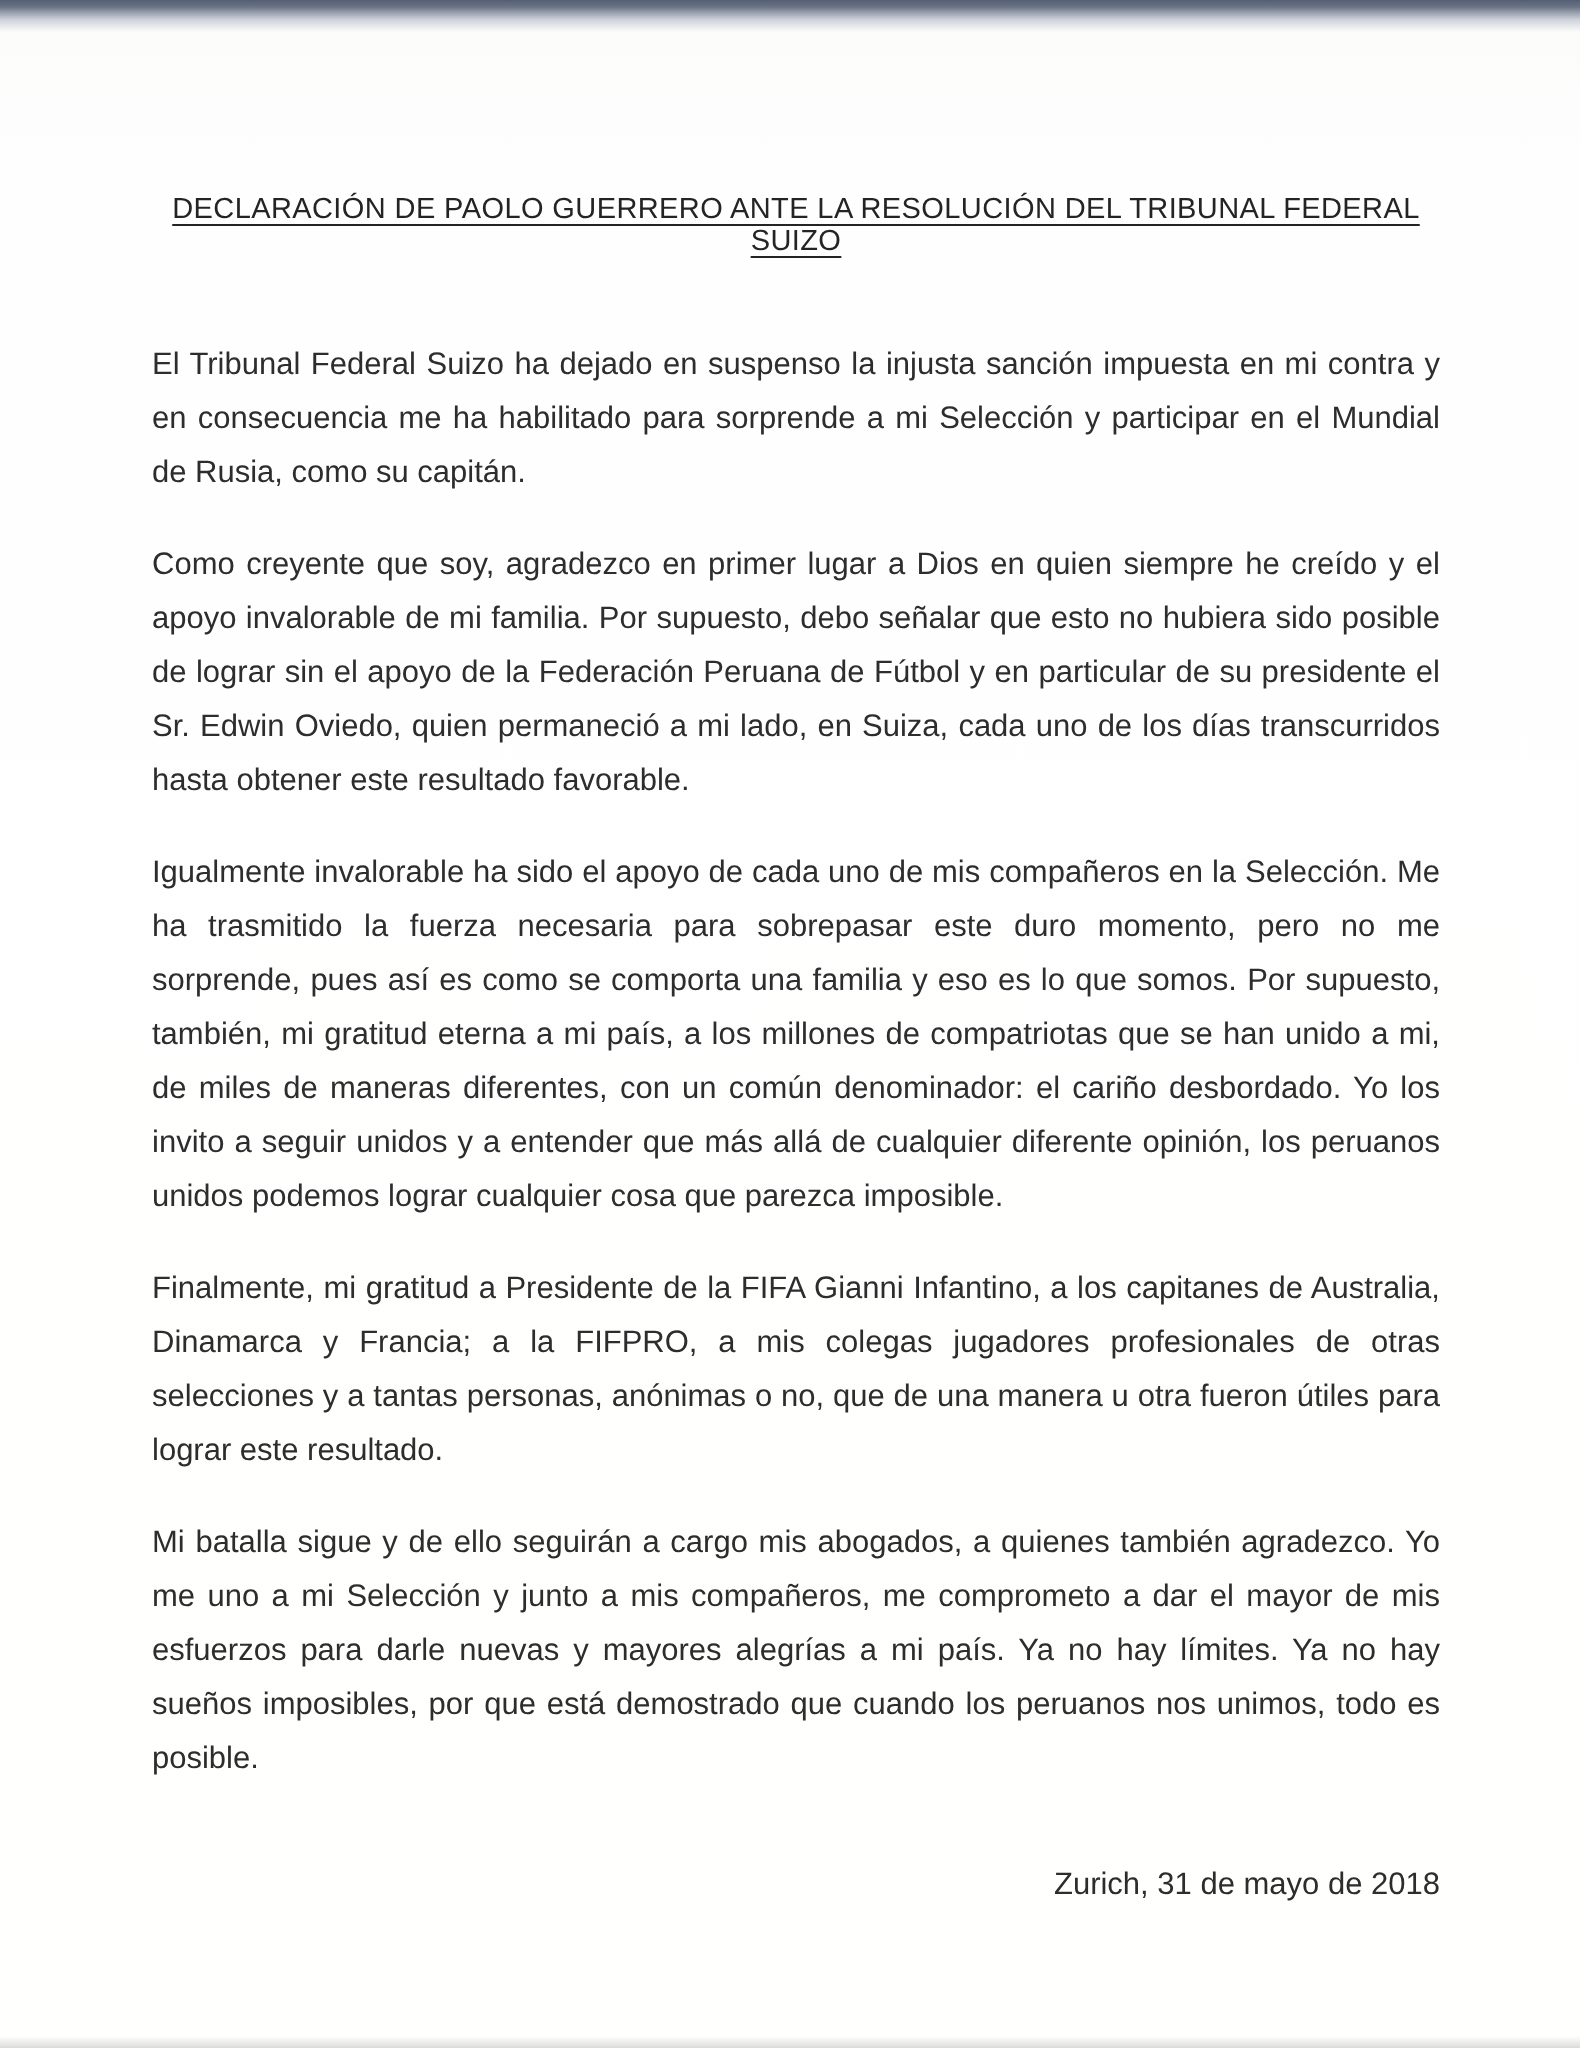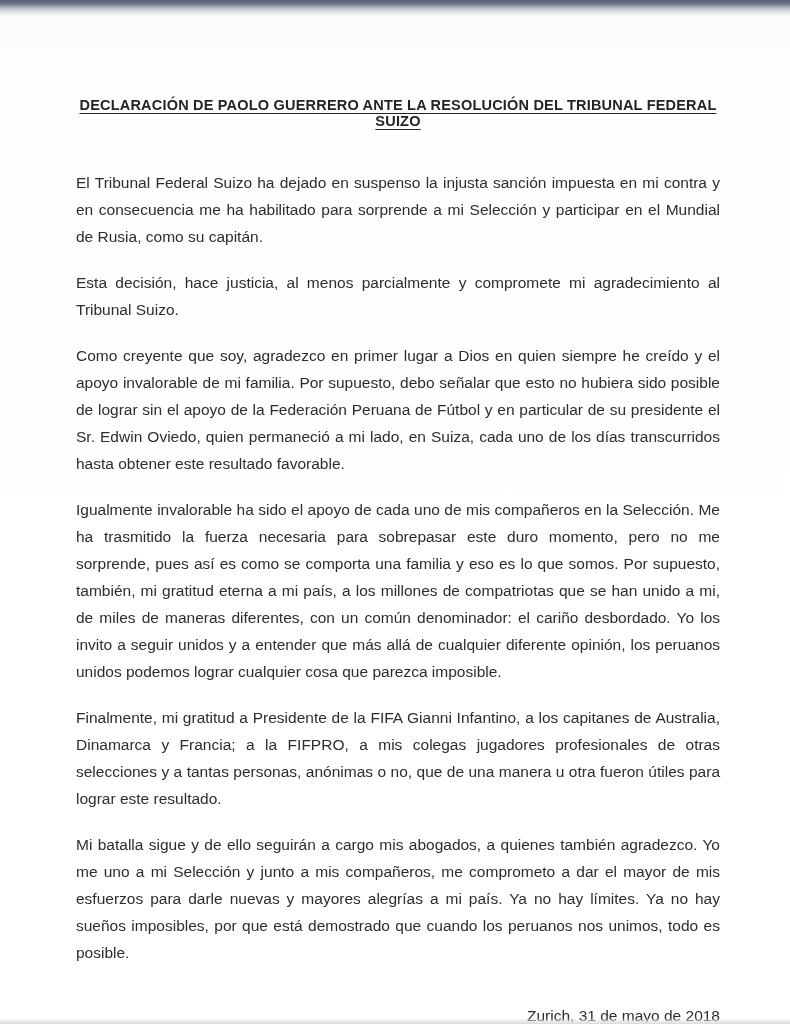--- a/index.html
+++ b/index.html
@@ -42,21 +42,21 @@
     position: absolute;
     top: 0;
     left: 76px;
     right: 70px;
     color: #2d2d2d;
   }
   h1.doc-title {
     margin: 97px 0 0 0;
     text-align: center;
     font-size: 14.5px;
-    font-weight: bold;
+    font-weight: normal;
     letter-spacing: 0.2px;
     color: #242424;
     text-decoration: underline;
     text-underline-offset: 3px;
     text-decoration-thickness: 1.2px;
   }
   p.doc-paragraph {
     margin: 19px 0 0 0;
     font-size: 15.5px;
     line-height: 27px;
@@ -78,21 +78,20 @@
 <body>
 
 <div class="page">
   <div class="top-edge"></div>
 
   <div class="content">
     <h1 class="doc-title">DECLARACIÓN DE PAOLO GUERRERO ANTE LA RESOLUCIÓN DEL TRIBUNAL FEDERAL SUIZO</h1>
 
     <p class="doc-paragraph">El Tribunal Federal Suizo ha dejado en suspenso la injusta sanción impuesta en mi contra y en consecuencia me ha habilitado para sorprende a mi Selección y participar en el Mundial de Rusia, como su capitán.</p>
 
-    <p class="doc-paragraph">Esta decisión, hace justicia, al menos parcialmente y compromete mi agradecimiento al Tribunal Suizo.</p>
 
     <p class="doc-paragraph">Como creyente que soy, agradezco en primer lugar a Dios en quien siempre he creído y el apoyo invalorable de mi familia. Por supuesto, debo señalar que esto no hubiera sido posible de lograr sin el apoyo de la Federación Peruana de Fútbol y en particular de su presidente el Sr. Edwin Oviedo, quien permaneció a mi lado, en Suiza, cada uno de los días transcurridos hasta obtener este resultado favorable.</p>
 
     <p class="doc-paragraph">Igualmente invalorable ha sido el apoyo de cada uno de mis compañeros en la Selección. Me ha trasmitido la fuerza necesaria para sobrepasar este duro momento, pero no me sorprende, pues así es como se comporta una familia y eso es lo que somos. Por supuesto, también, mi gratitud eterna a mi país, a los millones de compatriotas que se han unido a mi, de miles de maneras diferentes, con un común denominador: el cariño desbordado. Yo los invito a seguir unidos y a entender que más allá de cualquier diferente opinión, los peruanos unidos podemos lograr cualquier cosa que parezca imposible.</p>
 
     <p class="doc-paragraph">Finalmente, mi gratitud a Presidente de la FIFA Gianni Infantino, a los capitanes de Australia, Dinamarca y Francia; a la FIFPRO, a mis colegas jugadores profesionales de otras selecciones y a tantas personas, anónimas o no, que de una manera u otra fueron útiles para lograr este resultado.</p>
 
     <p class="doc-paragraph">Mi batalla sigue y de ello seguirán a cargo mis abogados, a quienes también agradezco. Yo me uno a mi Selección y junto a mis compañeros, me comprometo a dar el mayor de mis esfuerzos para darle nuevas y mayores alegrías a mi país. Ya no hay límites. Ya no hay sueños imposibles, por que está demostrado que cuando los peruanos nos unimos, todo es posible.</p>
 
     <div class="dateline">Zurich, 31 de mayo de 2018</div>

